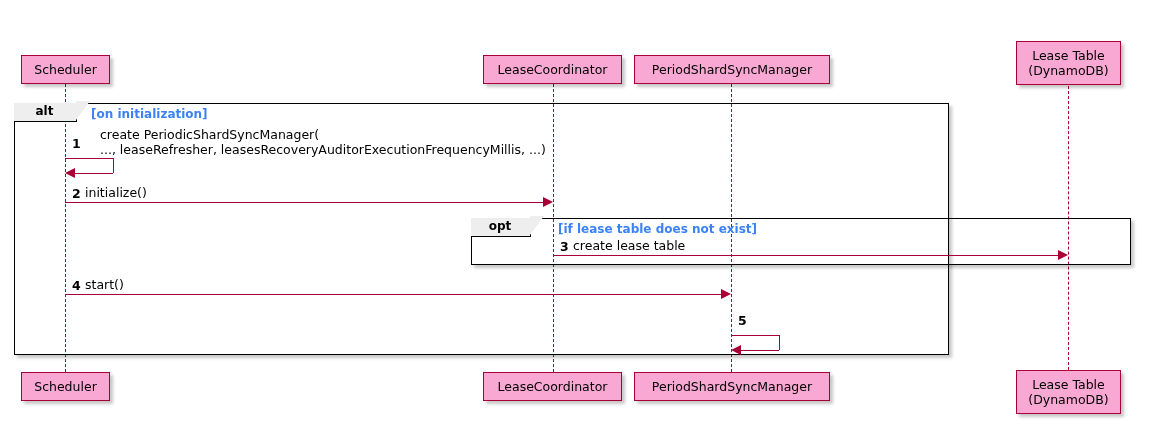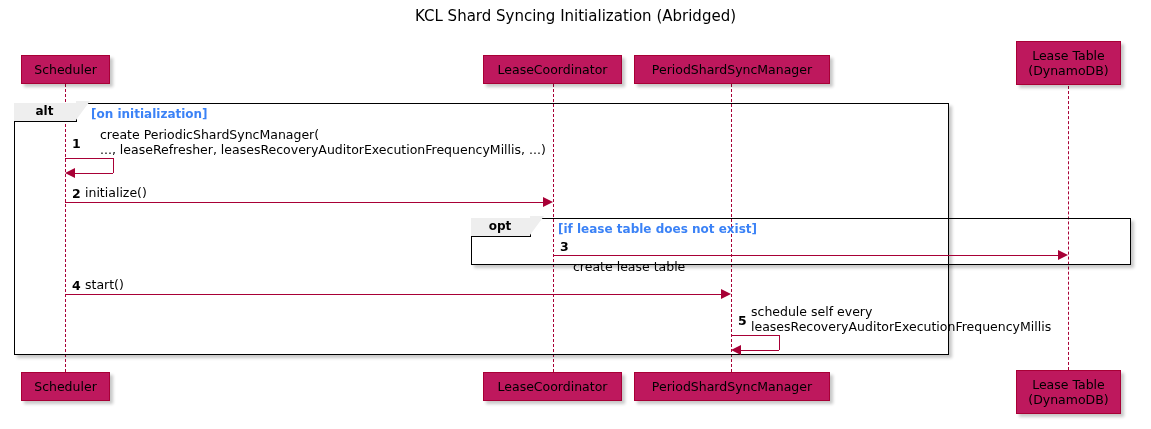--- a/index.html
+++ b/index.html
@@ -28,21 +28,21 @@
     text-align: center;
     font-size: 15px;
     color: #000000;
     white-space: nowrap;
   }
 
   
   .participant {
     position: absolute;
     box-sizing: border-box;
-    background: #be185d;
+    background: #f9a8d4;
     border: 1.5px solid #A80036;
     box-shadow: 3px 3px 3px rgba(0,0,0,0.22);
     color: #000000;
     font-size: 12.5px;
     text-align: center;
     line-height: 15px;
     display: flex;
     align-items: center;
     justify-content: center;
   }
@@ -135,21 +135,20 @@
   
   .self-top { position: absolute; height: 0; border-top: 1.6px solid #A80036; }
   .self-right { position: absolute; width: 0; border-left: 1.6px solid #A80036; }
   .self-bottom { position: absolute; height: 0; border-top: 1.6px solid #A80036; }
 </style>
 </head>
 <body>
 
 <div id="diagram">
 
-  <div class="title">KCL Shard Syncing Initialization (Abridged)</div>
 
   <div class="lifeline" style="left:65px; top:84px; height:288px;"></div>
   <div class="lifeline" style="left:553px; top:84px; height:288px;"></div>
   <div class="lifeline" style="left:731px; top:84px; height:288px;"></div>
   <div class="lifeline" style="left:1068px; top:86px; height:284px;"></div>
 
   <div class="participant" style="left:21px; top:55px; width:89px; height:29px;">
     <span class="plabel">Scheduler</span>
   </div>
   <div class="participant" style="left:483px; top:55px; width:139px; height:29px;">
@@ -180,32 +179,30 @@
   <div class="msg-text" style="left:85px; top:186px;">initialize()</div>
   <div class="msg-line" style="left:65px; top:202px; width:478px;"></div>
   <div class="msg-arrow right" style="left:543px; top:197px;"></div>
 
   <div class="fragment" style="left:471px; top:218px; width:660px; height:47px;padding-left:41px;">
     <div class="frag-tab" style="width:60px;">opt</div>
   </div>
   <div class="frag-cond" style="left:558px; top:222px;">[if lease table does not exist]</div>
 
   <div class="msg-num" style="left:560px; top:239px;">3</div>
-  <div class="msg-text" style="left:573px; top:239px;margin-top:21px;">create lease table</div>
+  <div class="msg-text" style="left:573px; top:239px;">create lease table</div>
   <div class="msg-line" style="left:553px; top:255px; width:505px;"></div>
   <div class="msg-arrow right" style="left:1058px; top:250px;"></div>
 
   <div class="msg-num" style="left:72px; top:278px;">4</div>
   <div class="msg-text" style="left:85px; top:278px;">start()</div>
   <div class="msg-line" style="left:65px; top:294px; width:656px;"></div>
   <div class="msg-arrow right" style="left:721px; top:289px;"></div>
 
   <div class="msg-num" style="left:738px; top:313px;">5</div>
-  <div class="msg-text" style="left:751px; top:305px;">schedule self every
-   leasesRecoveryAuditorExecutionFrequencyMillis</div>
   <div class="self-top" style="left:731px; top:335px; width:48px;"></div>
   <div class="self-right" style="left:779px; top:335px; height:15px;"></div>
   <div class="self-bottom" style="left:741px; top:350px; width:38px;"></div>
   <div class="msg-arrow left" style="left:731px; top:345px;"></div>
 
   <div class="participant" style="left:21px; top:372px; width:89px; height:29px;">
     <span class="plabel">Scheduler</span>
   </div>
   <div class="participant" style="left:483px; top:372px; width:139px; height:29px;">
     <span class="plabel">LeaseCoordinator</span>

